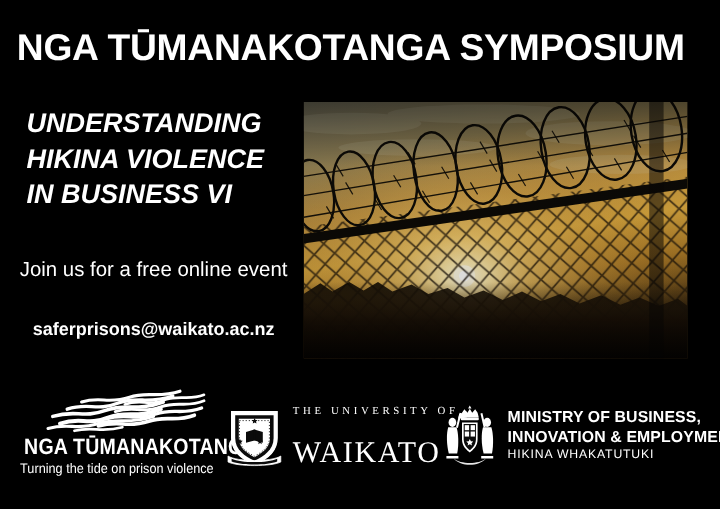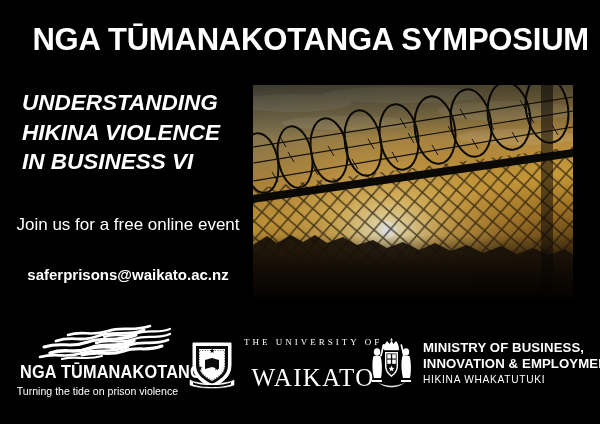--- a/index.html
+++ b/index.html
@@ -19,21 +19,20 @@
   .title {
     position:absolute;
     left:14px; top:24px;
     width:575px;
     color:#ffffff;
     font-size:31px;
     font-weight:bold;
     letter-spacing:-0.2px;
     white-space:nowrap;
     line-height:1.0;
-    text-align:right;
   }
 
   
   .headline {
     position:absolute;
     left:22px; top:88px;
     width:225px;
     color:#ffffff;
     font-size:22.5px;
     font-weight:bold;
@@ -104,21 +103,21 @@
     font-weight:normal;
     text-align:center;
     transform:scaleX(0.92);
     transform-origin:center;
     white-space:nowrap;
     line-height:1.25;
     margin-top:1px;
   }
 
   
-  .wkl { position:absolute; left:188px; top:22px; display:flex; align-items:center; gap:8px;text-align:center; }
+  .wkl { position:absolute; left:188px; top:22px; display:flex; align-items:center; gap:8px; }
   .wkcrest { width:48px; height:52px; display:block; }
   .wktext { color:#ffffff; }
   .wk-the {
     font-family:"Liberation Serif", serif;
     font-size:9px;
     letter-spacing:3.0px;
     line-height:1.1;
     white-space:nowrap;
   }
   .wk-main {

